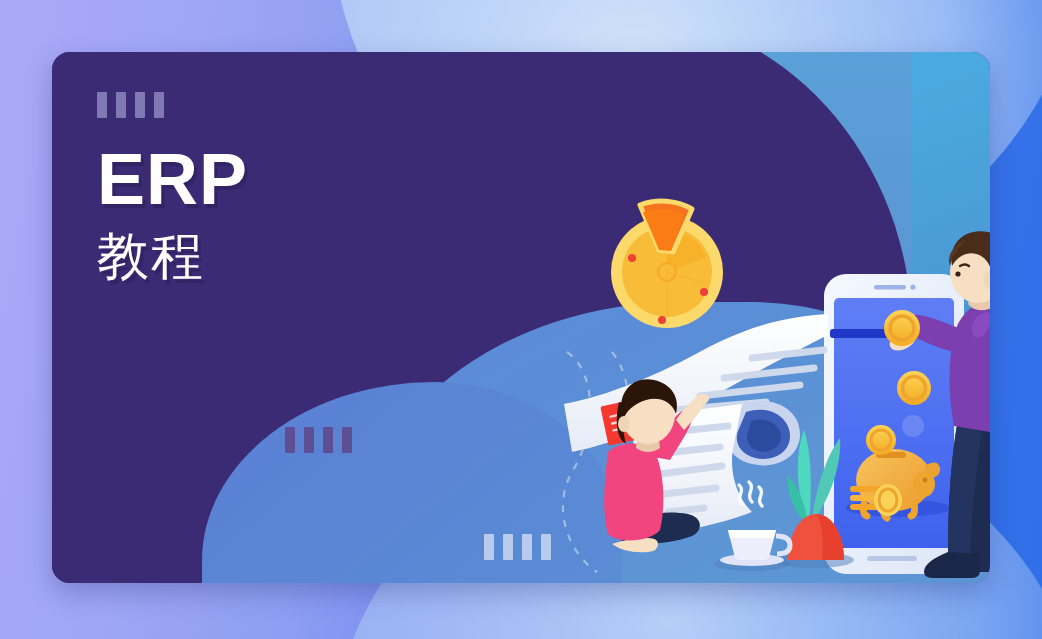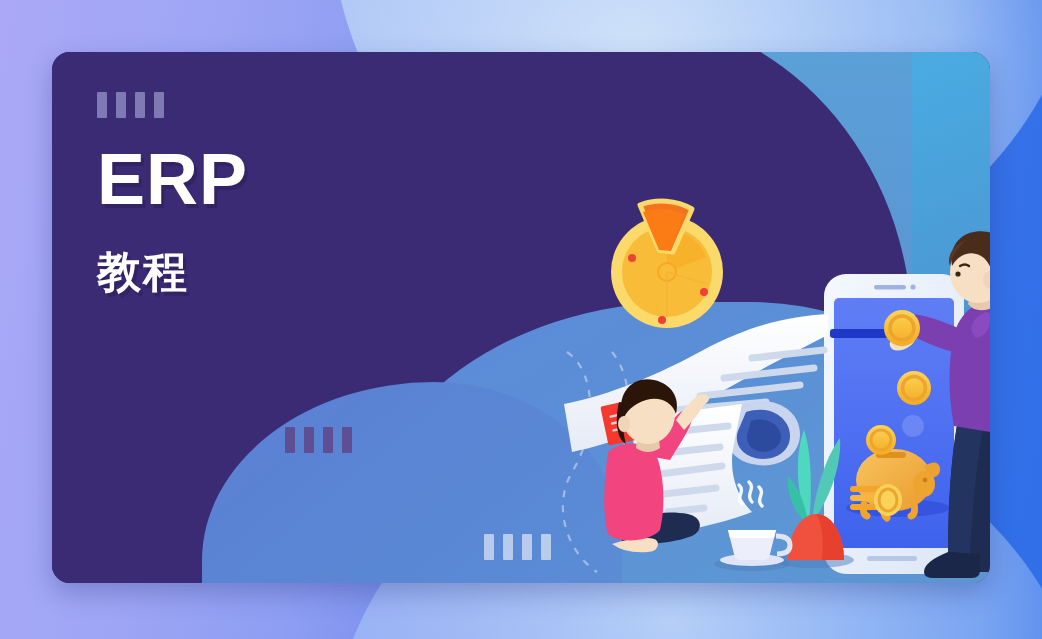--- a/index.html
+++ b/index.html
@@ -108,25 +108,24 @@
     letter-spacing:1px;
     line-height:78px;
   }
   .h-cn1 {
     font-size:62px;
     font-weight:700;
     letter-spacing:2px;
     line-height:76px;
   }
   .h-cn2 {
-    font-size:44px;
-    font-weight:700;
+    font-size:52px;
+    font-weight:400;
     letter-spacing:2px;
     line-height:76px;
-    margin-top:16px;
   }
 
   
   .illus { position:absolute; left:0; top:0; width:938px; height:531px; }
 
   .svg-abs { position:absolute; left:0; top:0; }
 </style>
 </head>
 <body>
 

